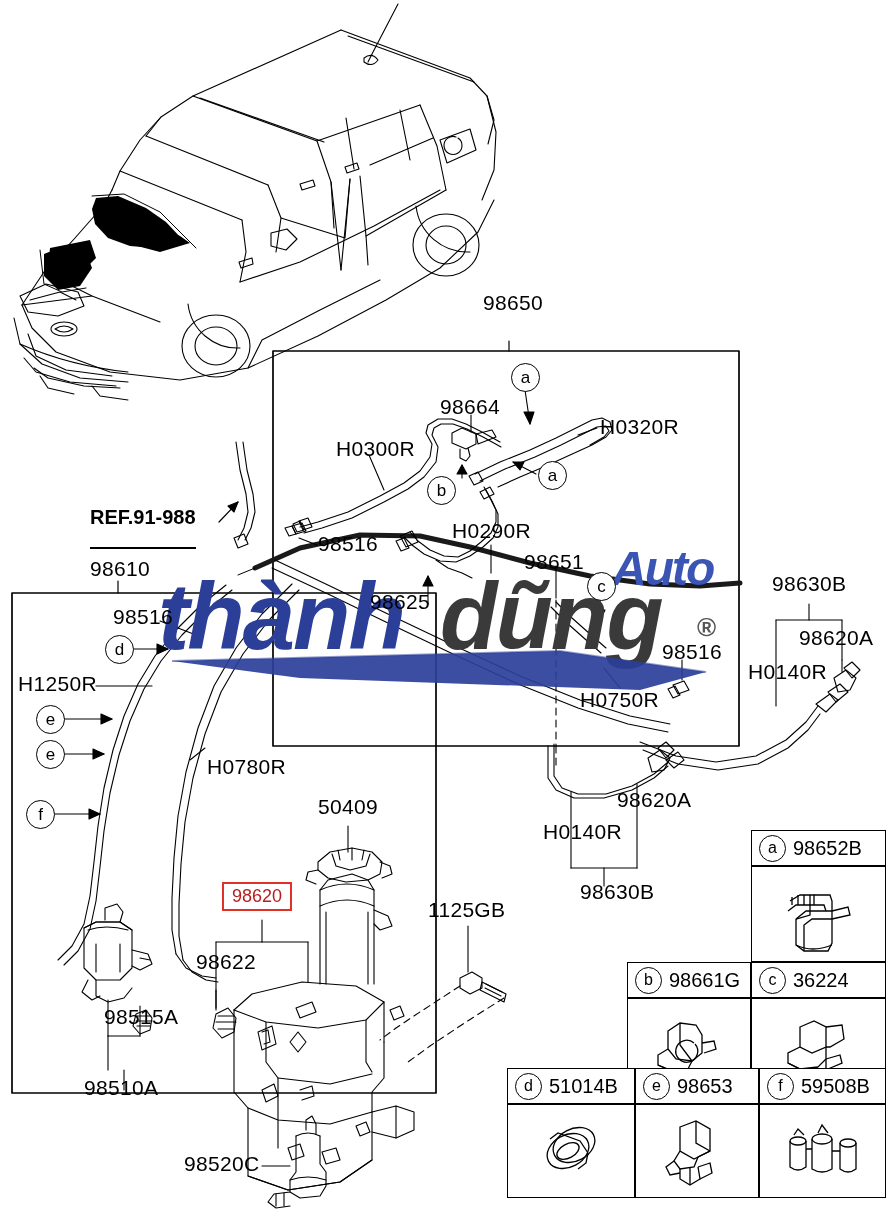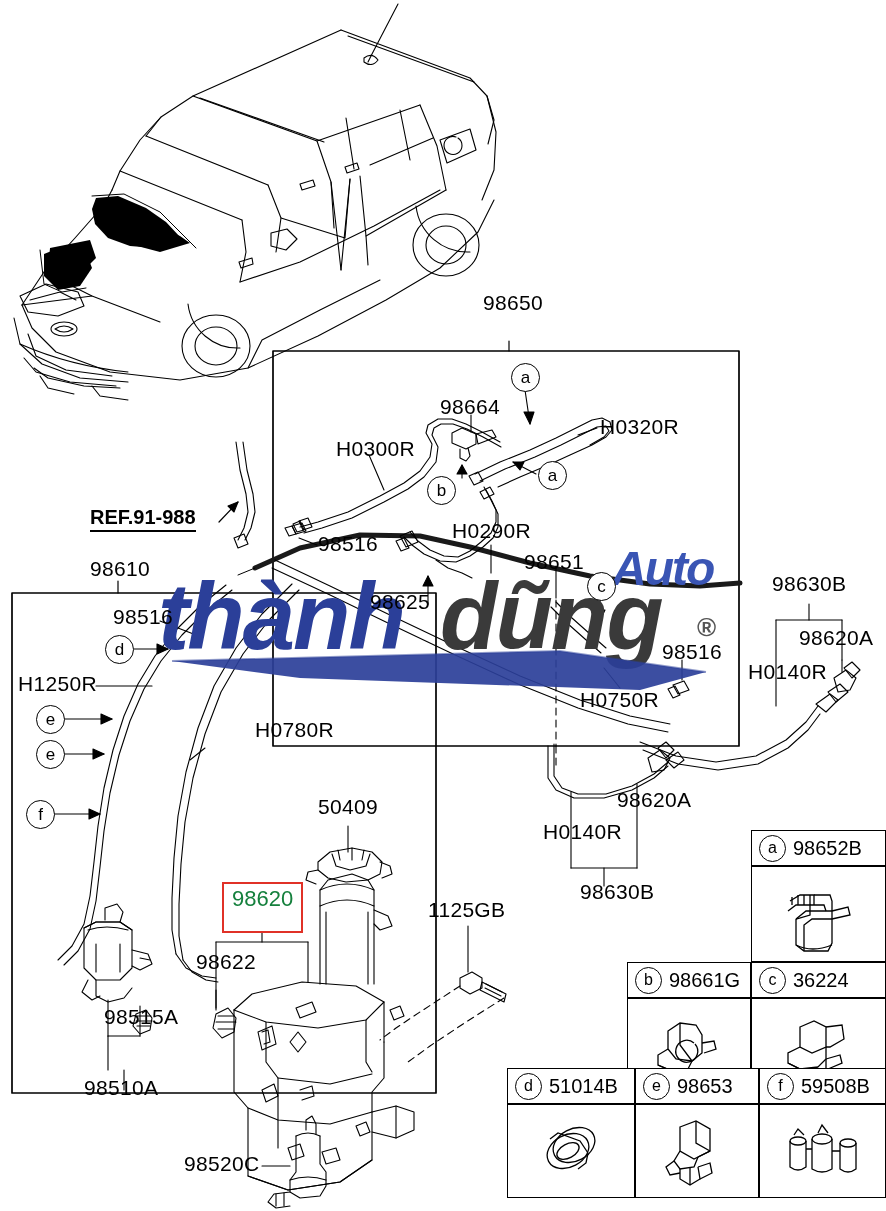--- a/index.html
+++ b/index.html
@@ -1,21 +1,21 @@
 <!DOCTYPE html>
 <html><head>
 <meta charset="utf-8">
 <style>
   html,body{margin:0;padding:0;background:#fff;}
   body{font-family:"Liberation Sans",sans-serif;}
   #stage{position:relative;width:886px;height:1211px;background:#fff;overflow:hidden;}
   .lbl{position:absolute;font-family:"Liberation Sans",sans-serif;color:#000;white-space:nowrap;}
   .pn{font-size:21px;letter-spacing:.3px;}
-  .ref{font-size:20px;font-weight:bold;border-bottom:2px solid #000;padding-bottom:1px;}
-  .boxed{border:2px solid #e03127;padding:2px 8px 19px 8px;font-size:22px;color:#15803d;background:#fff;}
+  .ref{font-size:20px;font-weight:bold;border-bottom:2px solid #000;padding-bottom:18px;}
+  .boxed{border:2px solid #e03127;padding:2px 8px 2px 8px;font-size:18px;color:#b91c1c;background:#fff;}
   .circ{position:absolute;border:1.6px solid #000;border-radius:50%;background:#fff;
         display:flex;align-items:center;justify-content:center;font-size:17px;font-style:normal;}
   .circ.sz{width:27px;height:27px;}
   svg.vec{position:absolute;left:0;top:0;width:886px;height:1211px;pointer-events:none;}
   .wm{position:absolute;font-style:italic;font-weight:bold;letter-spacing:-2px;}
   .wm-thanh{color:#2b3f99;font-size:94px;}
   .wm-dung{color:#3a3a3a;font-size:94px;}
   .wm-auto{color:#3a55b4;font-size:48px;font-weight:bold;font-style:italic;}
   .wm-r{color:#555;font-size:26px;}
   .legend-cell{position:absolute;border:1.7px solid #000;background:#fff;box-sizing:border-box;}
@@ -418,21 +418,21 @@
   <div class="lbl pn" style="left:318px;top:532px;">98516</div>
   <div class="lbl pn" style="left:524px;top:550px;">98651</div>
   <div class="lbl pn" style="left:370px;top:590px;">98625</div>
   <div class="lbl pn" style="left:580px;top:688px;">H0750R</div>
   <div class="lbl pn" style="left:662px;top:640px;">98516</div>
 
   <div class="lbl ref" style="left:90px;top:506px;">REF.91-988</div>
   <div class="lbl pn" style="left:90px;top:557px;">98610</div>
   <div class="lbl pn" style="left:113px;top:605px;">98516</div>
   <div class="lbl pn" style="left:18px;top:672px;">H1250R</div>
-  <div class="lbl pn" style="left:207px;top:718px;margin-left:48px;">H0780R</div>
+  <div class="lbl pn" style="left:207px;top:755px;">H0780R</div>
 
   <div class="lbl pn" style="left:318px;top:795px;">50409</div>
   <div class="lbl boxed" style="left:222px;top:882px;">98620</div>
   <div class="lbl pn" style="left:196px;top:950px;">98622</div>
   <div class="lbl pn" style="left:428px;top:898px;">1125GB</div>
   <div class="lbl pn" style="left:104px;top:1005px;">98515A</div>
   <div class="lbl pn" style="left:84px;top:1076px;">98510A</div>
   <div class="lbl pn" style="left:184px;top:1152px;">98520C</div>
 
   <div class="lbl pn" style="left:772px;top:572px;">98630B</div>

